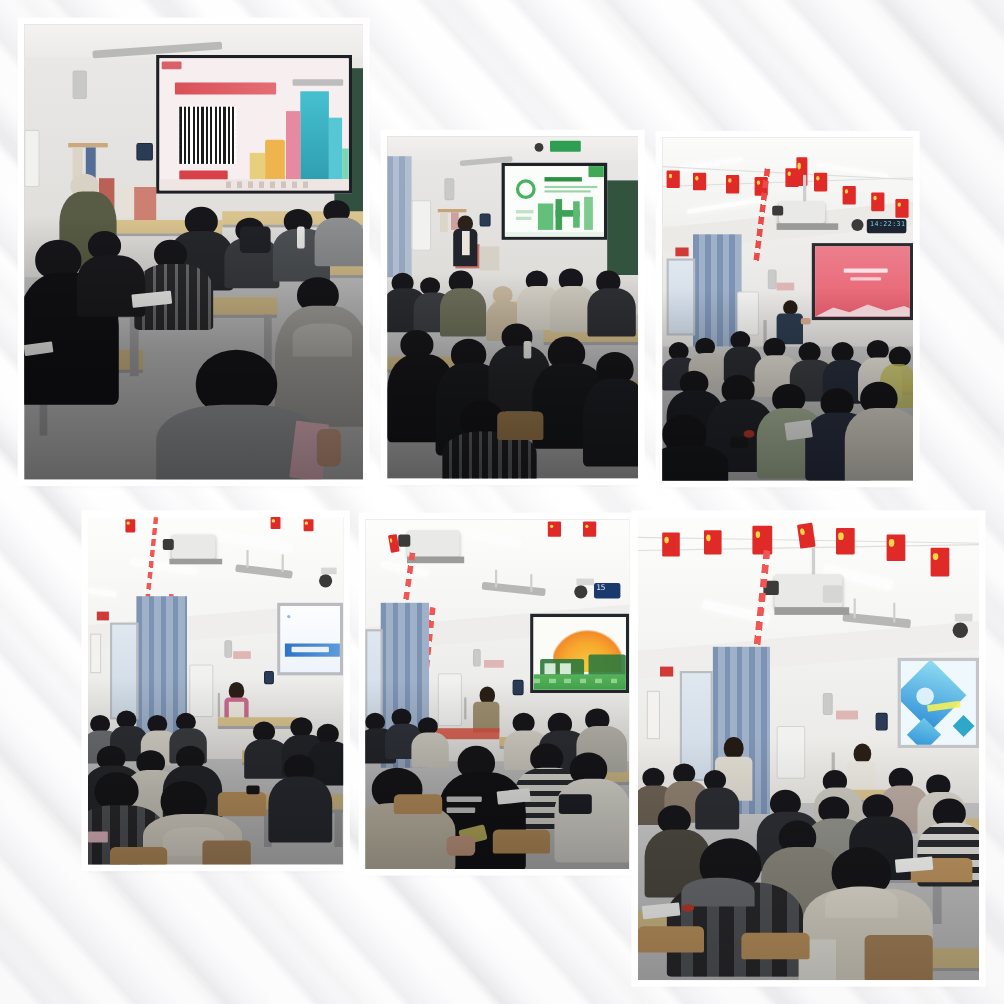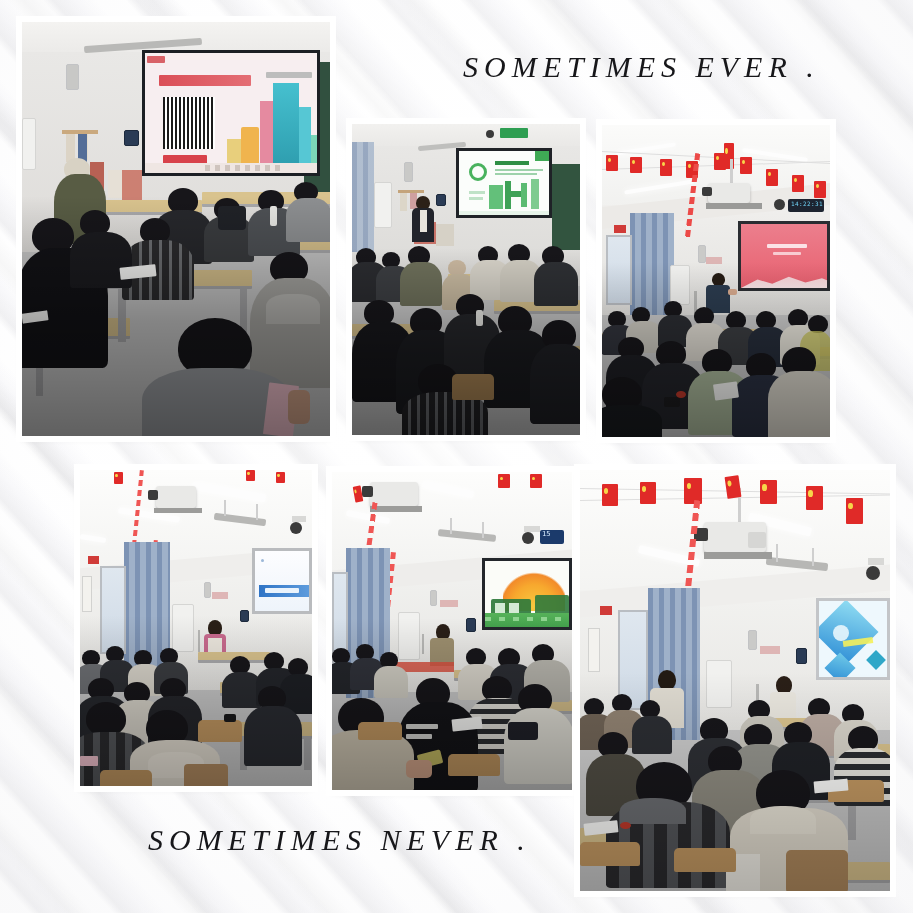--- a/index.html
+++ b/index.html
@@ -710,17 +710,15 @@
       <div class="chairbk" style="left:0px;top:372px;width:60px;height:24px;"></div>
       <div class="chairbk" style="left:94px;top:378px;width:62px;height:24px;"></div>
       <div class="chairbk" style="left:248px;top:310px;width:56px;height:22px;"></div>
       <div class="paper" style="left:4px;top:352px;width:34px;height:12px;transform:rotate(-6deg);"></div>
       <div class="paper" style="left:234px;top:310px;width:34px;height:12px;transform:rotate(-5deg);"></div>
       <div style="position:absolute;left:40px;top:352px;width:11px;height:7px;background:#c0392b;border-radius:50%;"></div>
       <div class="dark-ovl" style="background:linear-gradient(180deg,rgba(0,0,0,0) 48%,rgba(0,0,0,0.18) 80%,rgba(0,0,0,0.28) 100%);"></div>
     </div>
   </div>
 
-  <div class="caption" id="caption-top">SOMETIMES EVER .</div>
-
-  <div class="caption" id="caption-bottom">SOMETIMES NEVER .</div>
+
 
 </div>
 
 </body></html>

